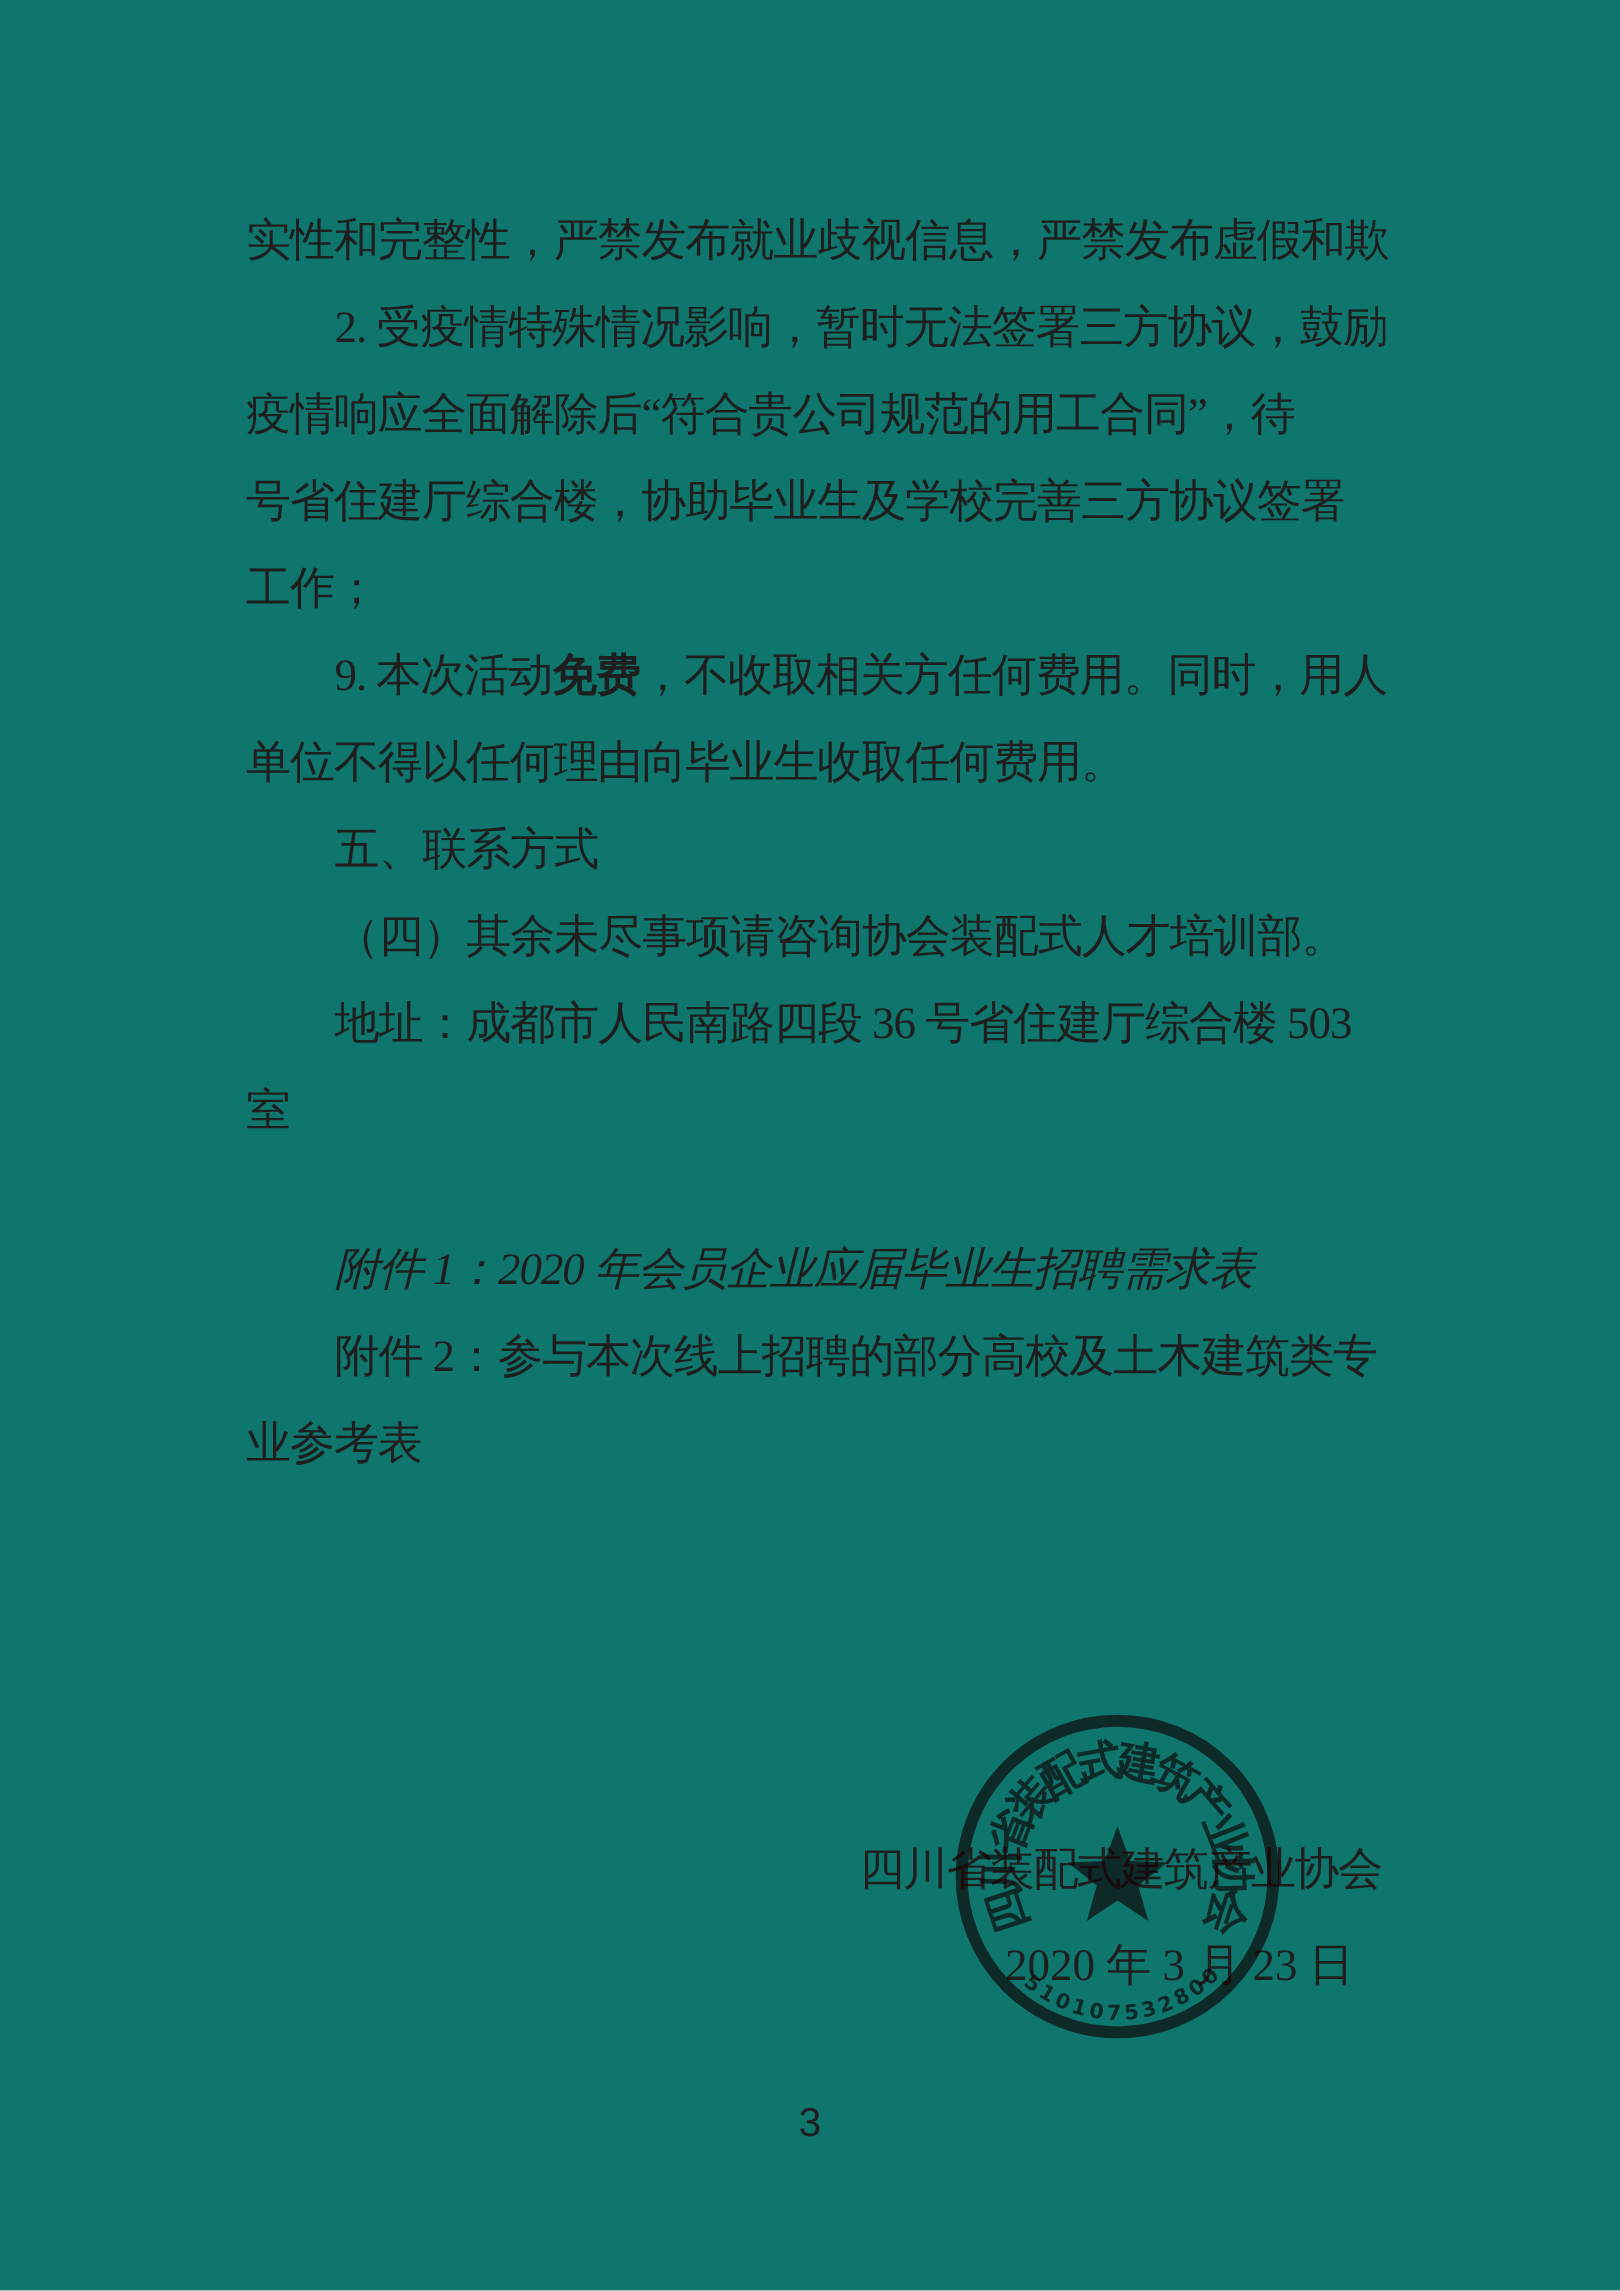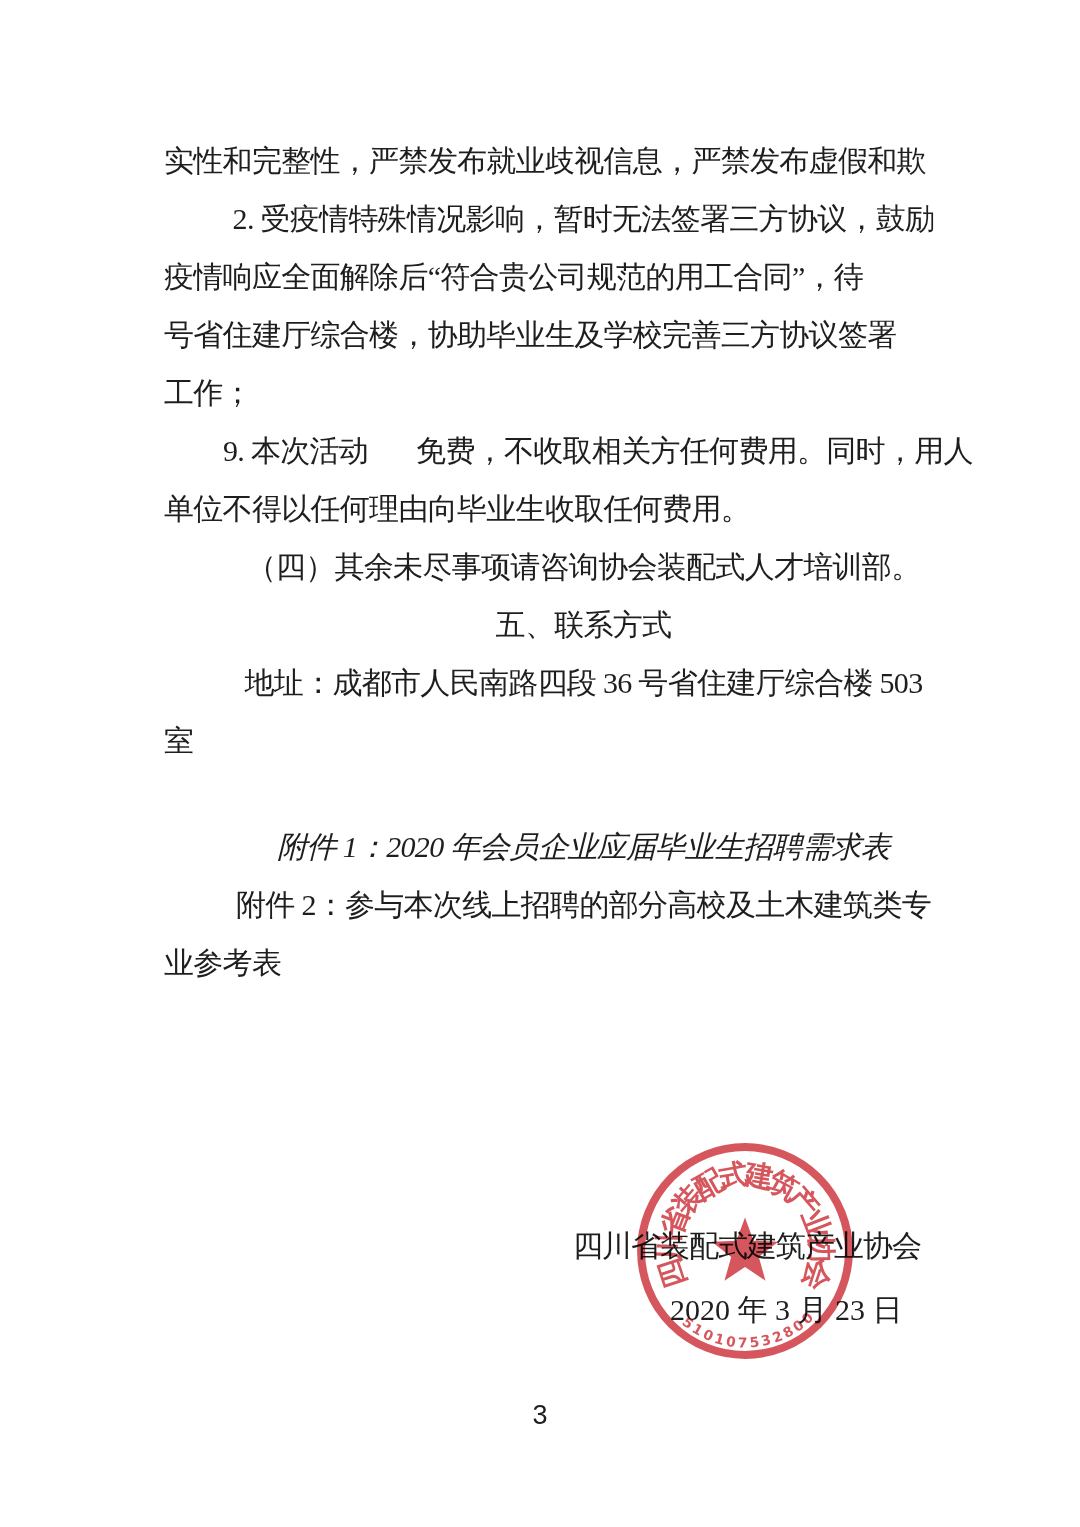--- a/index.html
+++ b/index.html
@@ -5,48 +5,46 @@
   html, body {
     margin: 0;
     padding: 0;
     background: #e9e9e9;
   }
   .page {
     position: relative;
     width: 1080px;
     height: 1527px;
     margin: 0 auto;
-    background: #ffffff;
+    background: #0f766e;
     overflow: hidden;
     font-family: "Liberation Serif", "DejaVu Serif", serif;
     color: #1e1e1e;
   }
   .doc-body {
     position: absolute;
     left: 164px;
     top: 132px;
     width: 780px;
     font-size: 30px;
     line-height: 58px;
     letter-spacing: -0.7px;
   }
   .line {
     white-space: pre;
   }
   .line.indent {
     text-indent: 59px;
-    text-align: center;
   }
   .line.gap {
     margin-top: 48px;
     font-style: italic;
   }
   .line .bold {
-    font-weight: normal;
-    margin-left: 48px;
+    font-weight: bold;
   }
   .signature-org {
     position: absolute;
     left: 573px;
     top: 1226px;
     font-size: 30px;
     letter-spacing: -1px;
     white-space: pre;
     z-index: 1;
   }
@@ -101,22 +99,22 @@
 <div class="page">
 
   <div class="doc-body" id="doc-body">
       <div class="line"><span>实性和完整性，严禁发布就业歧视信息，严禁发布虚假和欺</span></div>
       <div class="line indent"><span>2. 受疫情特殊情况影响，暂时无法签署三方协议，鼓励</span></div>
       <div class="line"><span>疫情响应全面解除后“符合贵公司规范的用工合同”，待</span></div>
       <div class="line"><span>号省住建厅综合楼，协助毕业生及学校完善三方协议签署</span></div>
       <div class="line"><span>工作；</span></div>
       <div class="line indent"><span>9. 本次活动</span><span class="bold">免费</span><span>，不收取相关方任何费用。同时，用人</span></div>
       <div class="line"><span>单位不得以任何理由向毕业生收取任何费用。</span></div>
+      <div class="line indent"><span>五、联系方式</span></div>
       <div class="line indent"><span>（四）其余未尽事项请咨询协会装配式人才培训部。</span></div>
-      <div class="line indent"><span>五、联系方式</span></div>
       <div class="line indent"><span>地址：成都市人民南路四段 36 号省住建厅综合楼 503</span></div>
       <div class="line"><span>室</span></div>
       <div class="line indent gap"><span>附件 1：2020 年会员企业应届毕业生招聘需求表</span></div>
       <div class="line indent"><span>附件 2：参与本次线上招聘的部分高校及土木建筑类专</span></div>
       <div class="line"><span>业参考表</span></div>
     </div>
 
   <div class="signature-org">四川省装配式建筑产业协会</div>
 
   <div class="signature-date">2020 年 3 月 23 日</div>

